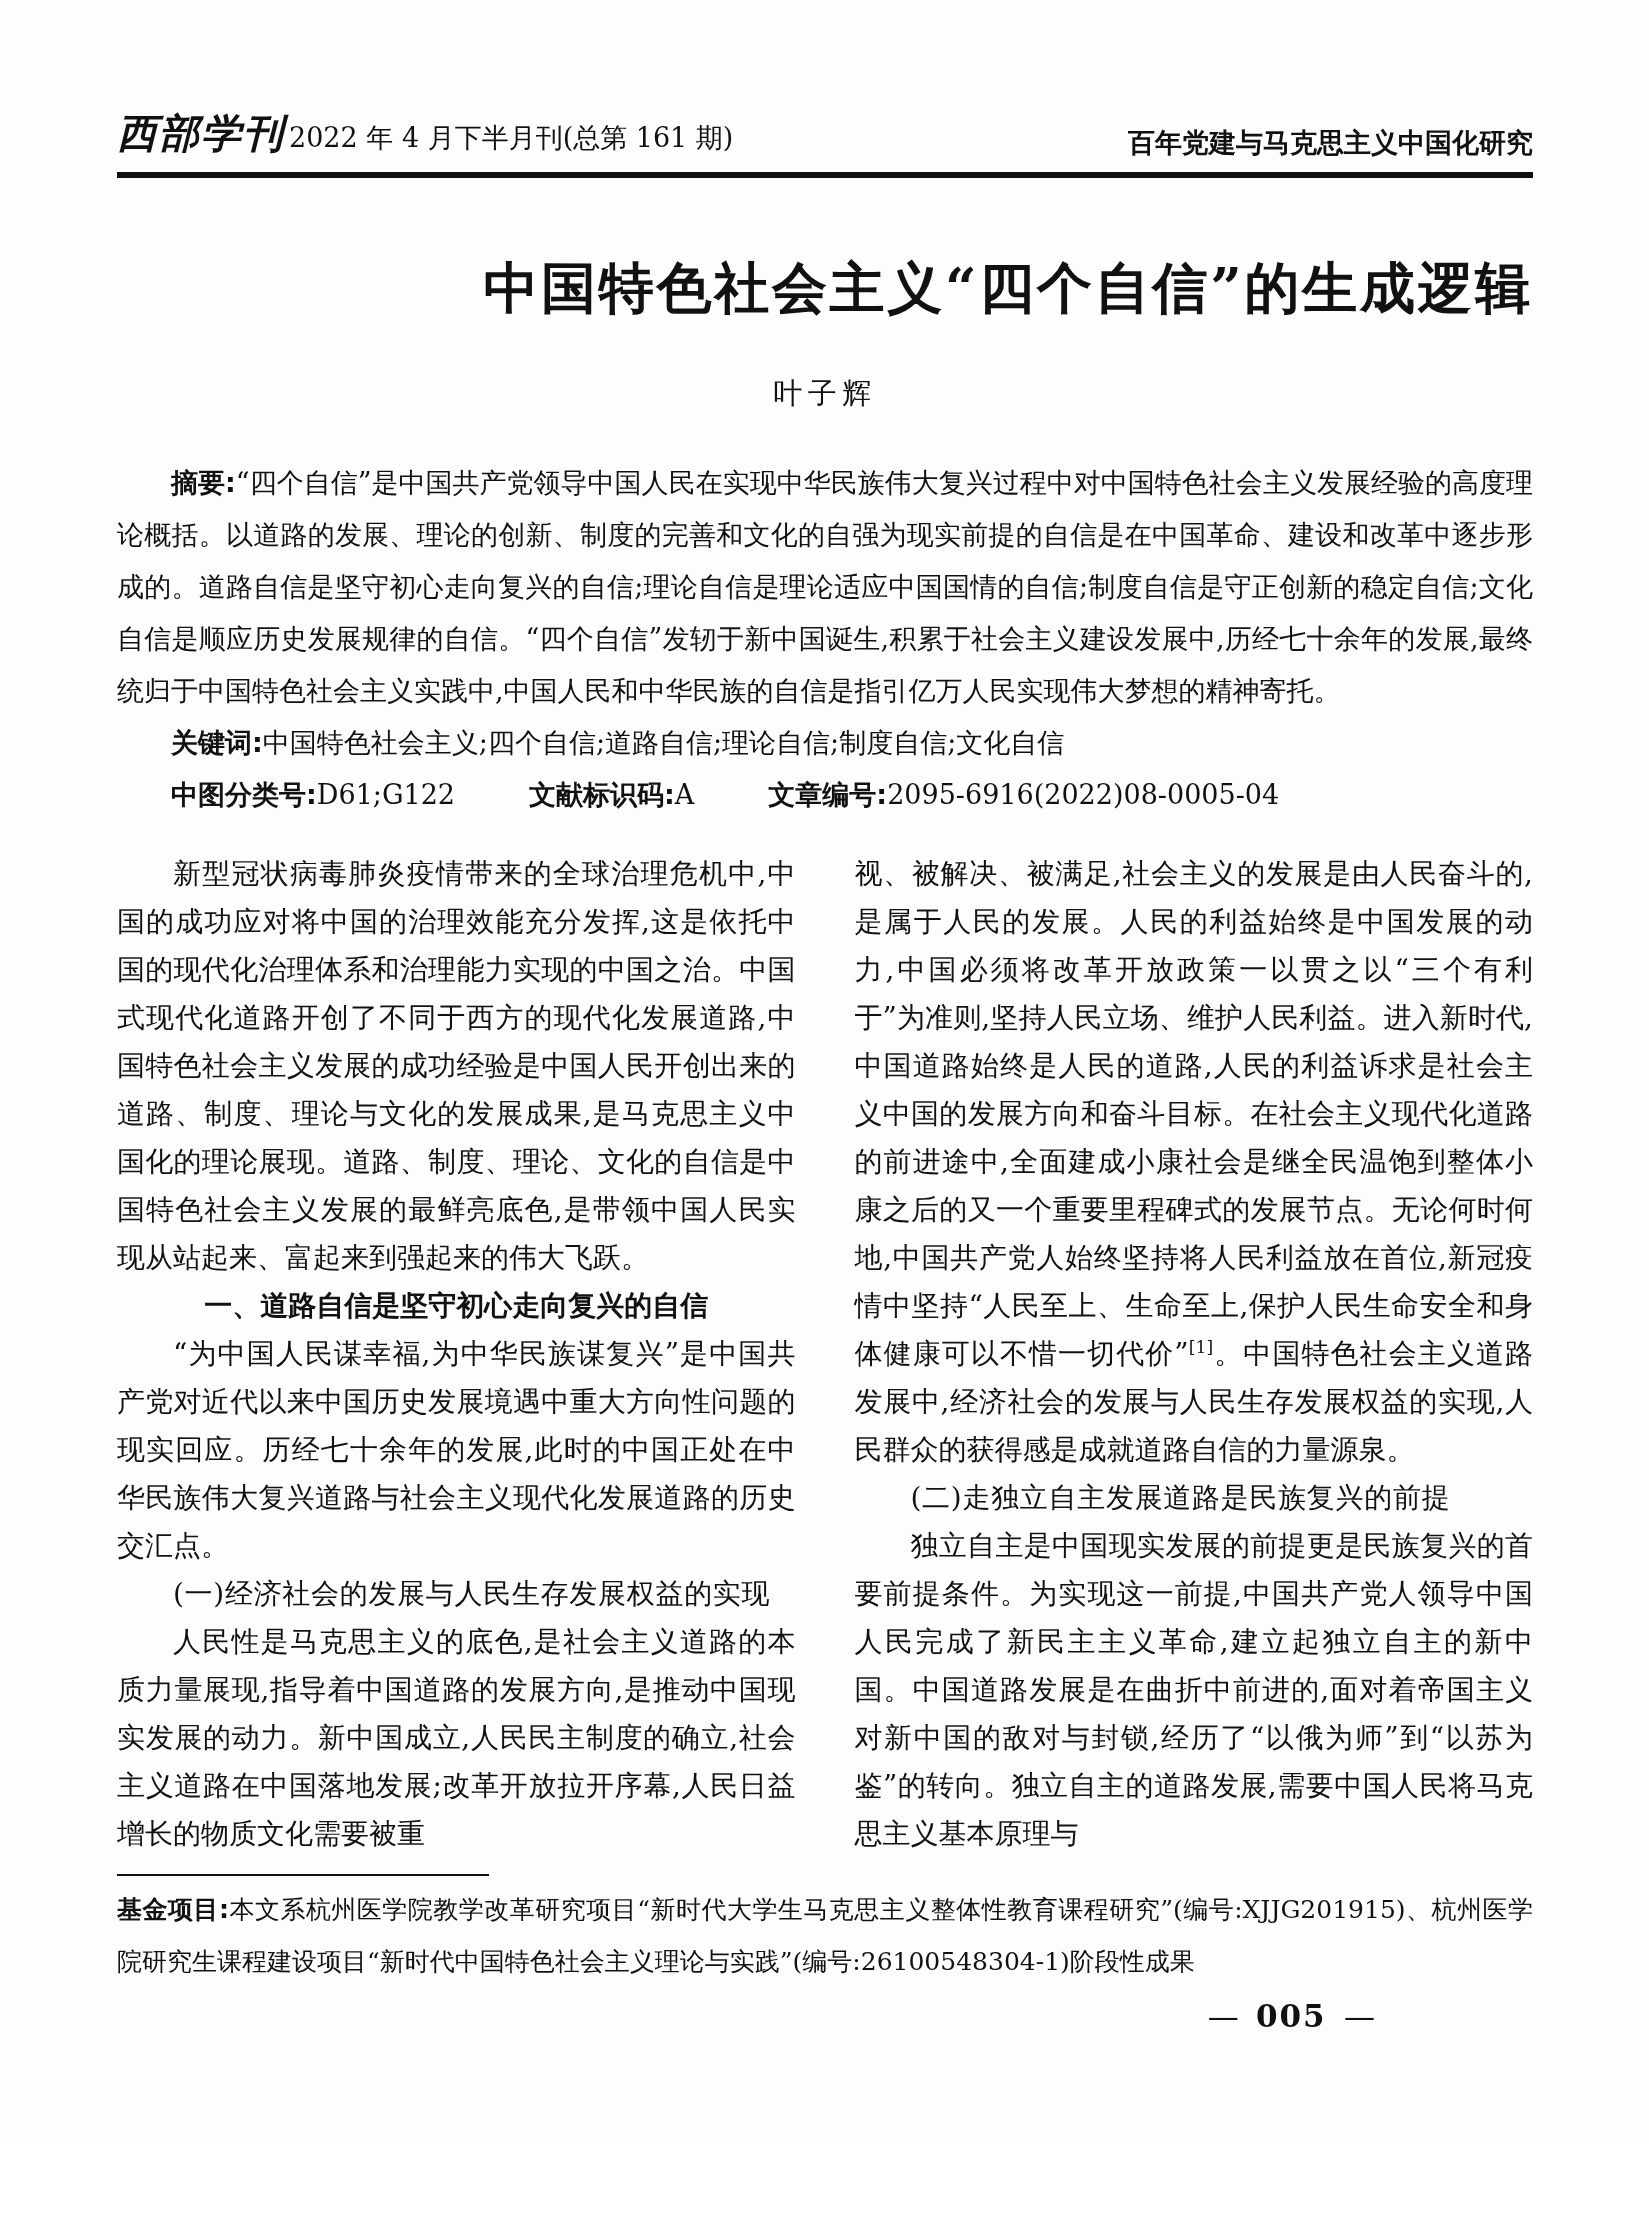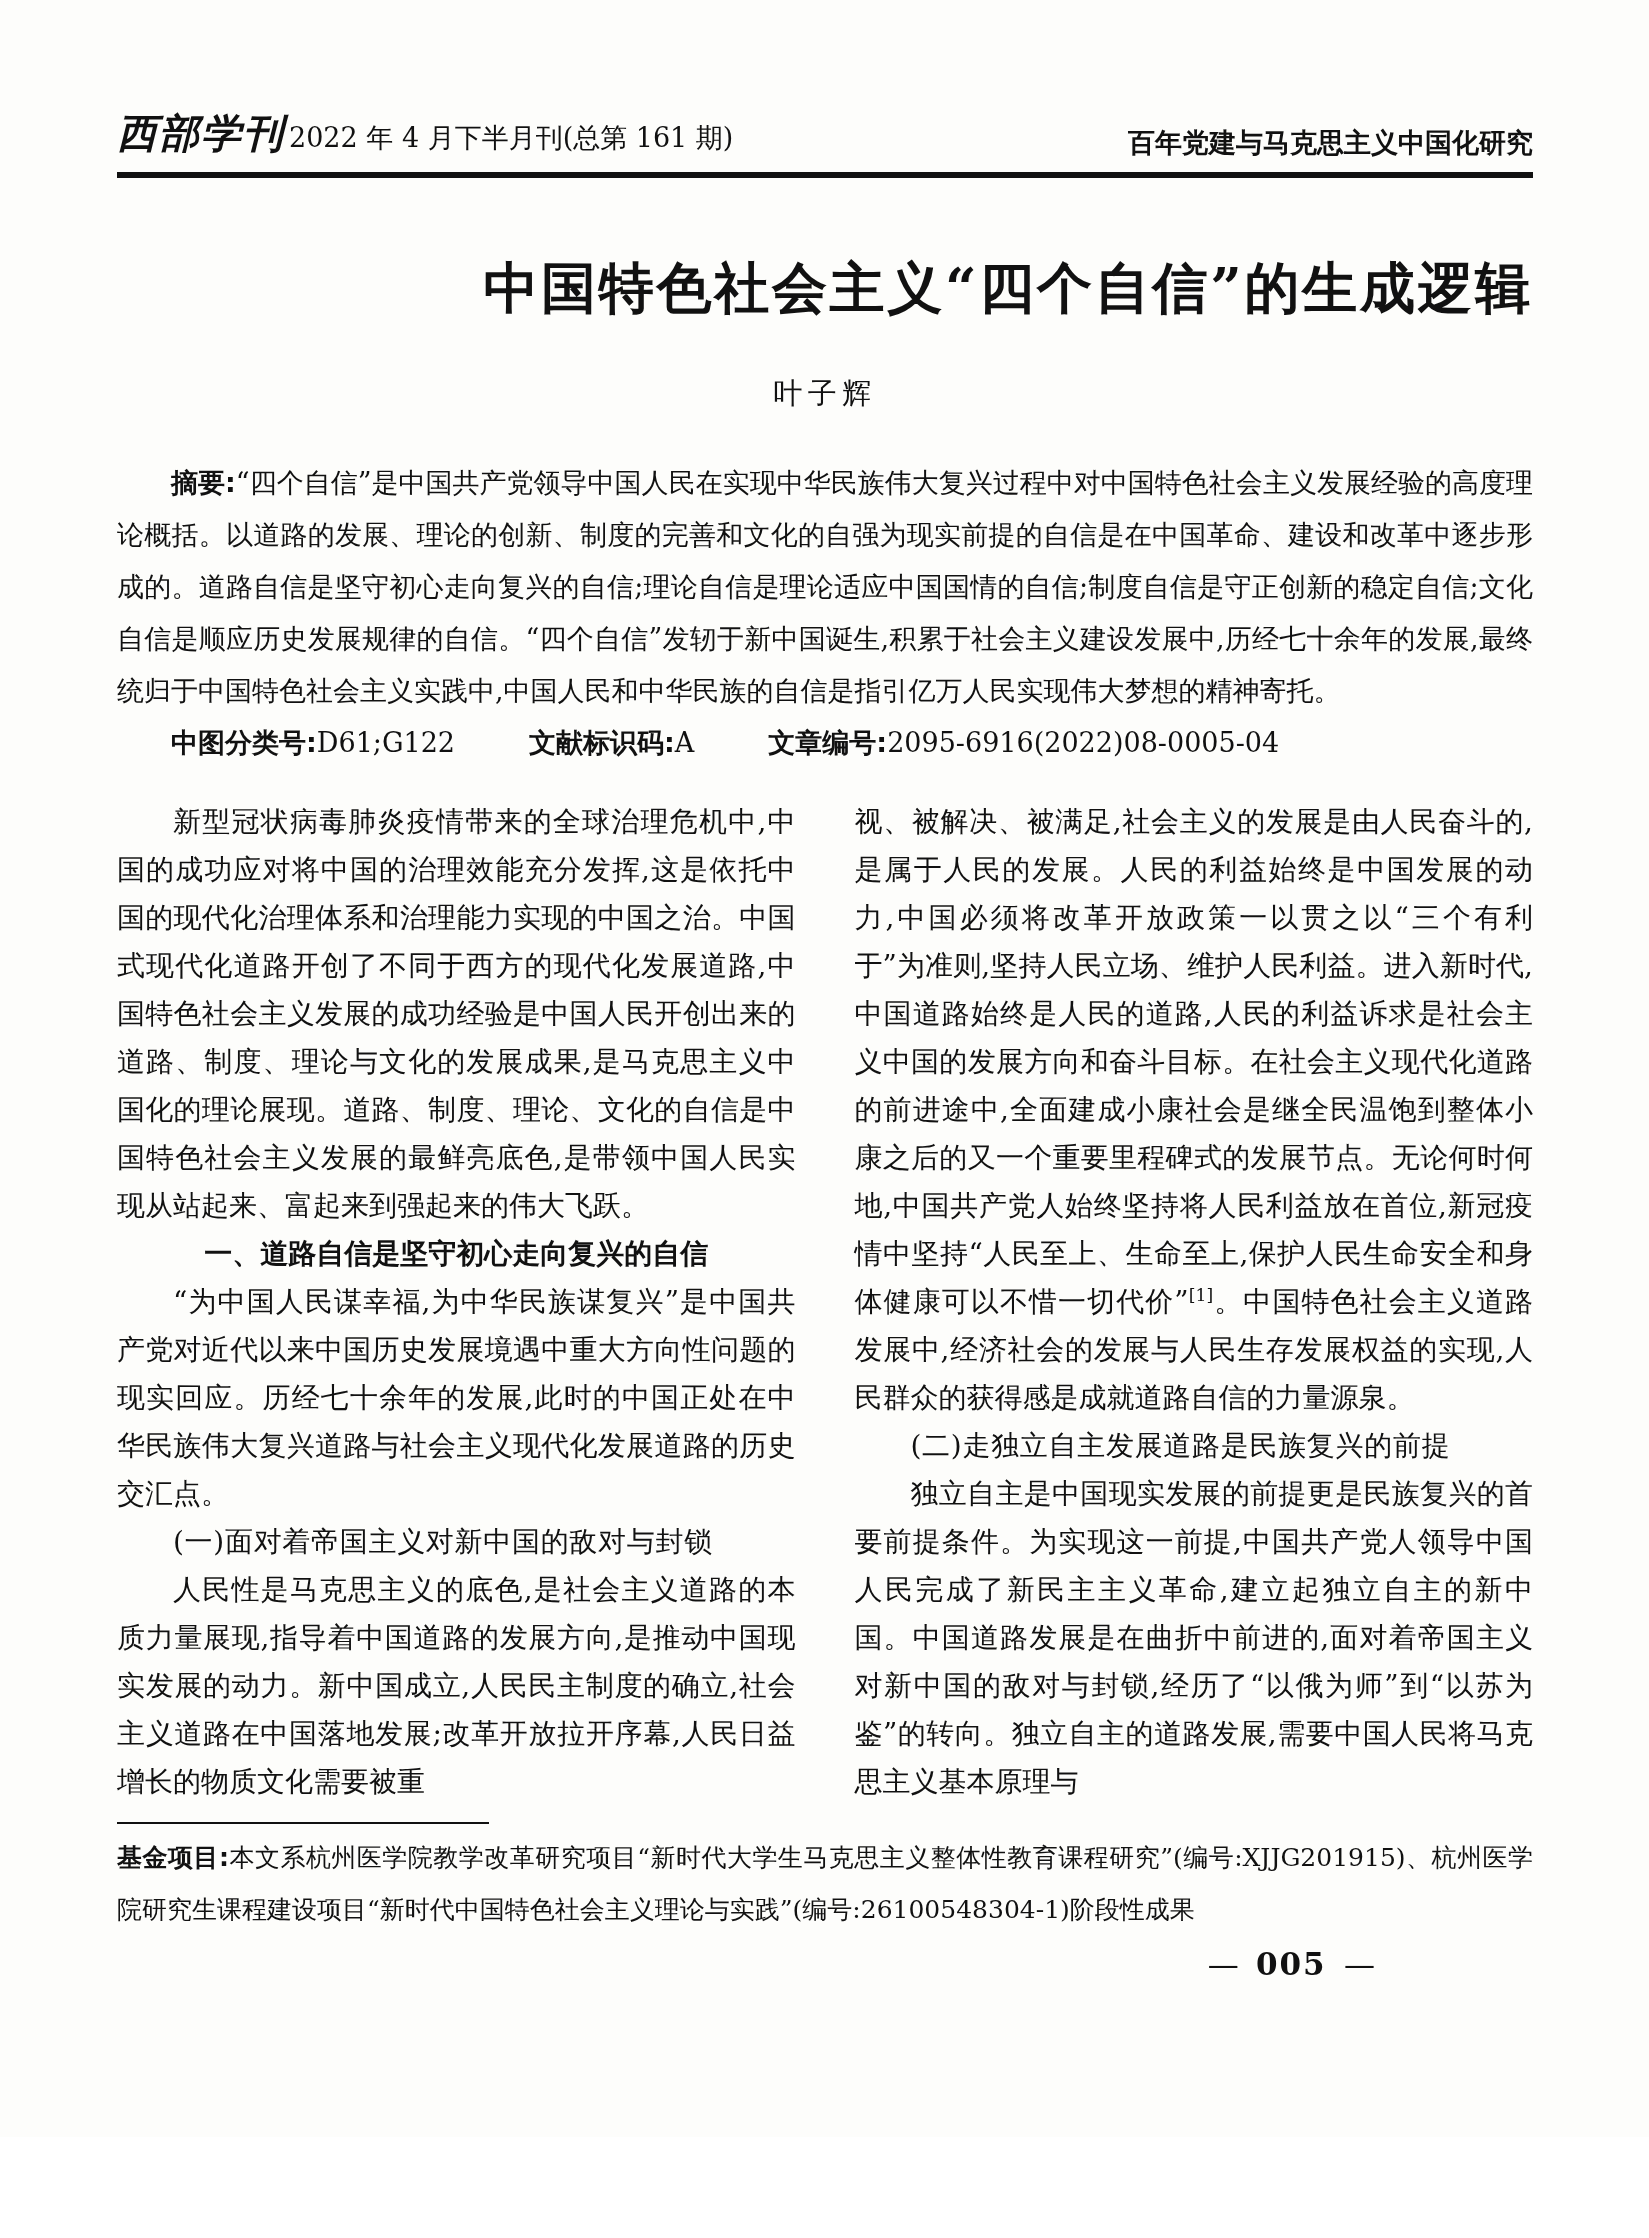--- a/index.html
+++ b/index.html
@@ -125,29 +125,30 @@
     </div>
 
     <div class="double-rule"></div>
 
     <h1 class="title">中国特色社会主义“四个自信”的生成逻辑</h1>
 
     <div class="author">叶子辉</div>
 
     <div class="meta">
       <p class="abstract"><span class="label">摘要:</span><span>“四个自信”是中国共产党领导中国人民在实现中华民族伟大复兴过程中对中国特色社会主义发展经验的高度理论概括。以道路的发展、理论的创新、制度的完善和文化的自强为现实前提的自信是在中国革命、建设和改革中逐步形成的。道路自信是坚守初心走向复兴的自信;理论自信是理论适应中国国情的自信;制度自信是守正创新的稳定自信;文化自信是顺应历史发展规律的自信。“四个自信”发轫于新中国诞生,积累于社会主义建设发展中,历经七十余年的发展,最终统归于中国特色社会主义实践中,中国人民和中华民族的自信是指引亿万人民实现伟大梦想的精神寄托。</span></p>
+      <p class="keywords"><span class="label">关键词:</span><span>中国特色社会主义;四个自信;道路自信;理论自信;制度自信;文化自信</span></p>
       <p class="clc"><span class="group"><span class="label">中图分类号:</span><span>D61;G122</span></span><span class="group"><span class="label">文献标识码:</span><span>A</span></span><span class="group"><span class="label">文章编号:</span><span>2095-6916(2022)08-0005-04</span></span></p>
     </div>
 
     <div class="columns">
       <div class="col">
         <p>新型冠状病毒肺炎疫情带来的全球治理危机中,中国的成功应对将中国的治理效能充分发挥,这是依托中国的现代化治理体系和治理能力实现的中国之治。中国式现代化道路开创了不同于西方的现代化发展道路,中国特色社会主义发展的成功经验是中国人民开创出来的道路、制度、理论与文化的发展成果,是马克思主义中国化的理论展现。道路、制度、理论、文化的自信是中国特色社会主义发展的最鲜亮底色,是带领中国人民实现从站起来、富起来到强起来的伟大飞跃。</p>
         <p class="col-heading">一、道路自信是坚守初心走向复兴的自信</p>
         <p>“为中国人民谋幸福,为中华民族谋复兴”是中国共产党对近代以来中国历史发展境遇中重大方向性问题的现实回应。历经七十余年的发展,此时的中国正处在中华民族伟大复兴道路与社会主义现代化发展道路的历史交汇点。</p>
-        <p class="sub-heading">(一)面对着帝国主义对新中国的敌对与封锁</p>
+        <p class="sub-heading">(一)经济社会的发展与人民生存发展权益的实现</p>
         <p>人民性是马克思主义的底色,是社会主义道路的本质力量展现,指导着中国道路的发展方向,是推动中国现实发展的动力。新中国成立,人民民主制度的确立,社会主义道路在中国落地发展;改革开放拉开序幕,人民日益增长的物质文化需要被重</p>
       </div>
       <div class="col">
         <p class="cont"><span>视、被解决、被满足,社会主义的发展是由人民奋斗的,是属于人民的发展。人民的利益始终是中国发展的动力,中国必须将改革开放政策一以贯之以“三个有利于”为准则,坚持人民立场、维护人民利益。进入新时代,中国道路始终是人民的道路,人民的利益诉求是社会主义中国的发展方向和奋斗目标。在社会主义现代化道路的前进途中,全面建成小康社会是继全民温饱到整体小康之后的又一个重要里程碑式的发展节点。无论何时何地,中国共产党人始终坚持将人民利益放在首位,新冠疫情中坚持“人民至上、生命至上,保护人民生命安全和身体健康可以不惜一切代价”</span><sup class="ref">[1]</sup><span>。中国特色社会主义道路发展中,经济社会的发展与人民生存发展权益的实现,人民群众的获得感是成就道路自信的力量源泉。</span></p>
         <p class="sub-heading">(二)走独立自主发展道路是民族复兴的前提</p>
         <p>独立自主是中国现实发展的前提更是民族复兴的首要前提条件。为实现这一前提,中国共产党人领导中国人民完成了新民主主义革命,建立起独立自主的新中国。中国道路发展是在曲折中前进的,面对着帝国主义对新中国的敌对与封锁,经历了“以俄为师”到“以苏为鉴”的转向。独立自主的道路发展,需要中国人民将马克思主义基本原理与</p>
       </div>
     </div>
 
     <div class="footnote-area">

